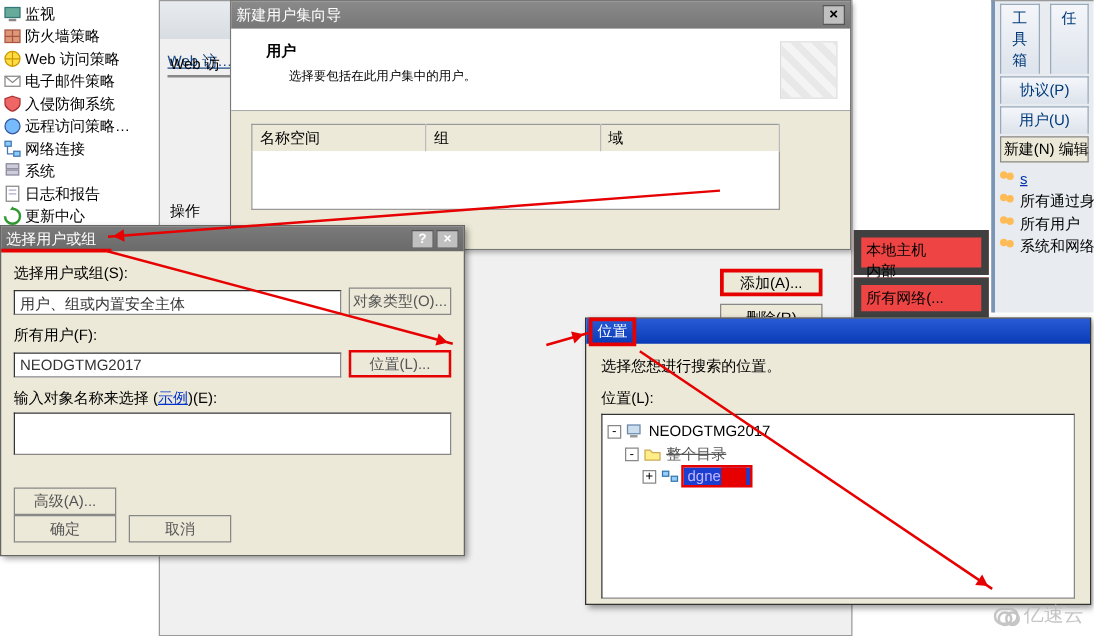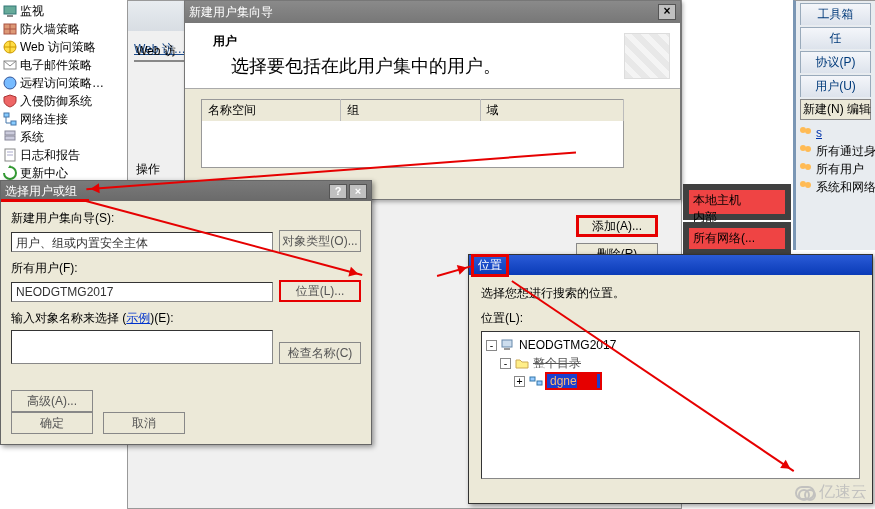--- a/index.html
+++ b/index.html
@@ -17,33 +17,33 @@
 .mid-panel .subhead { position: absolute; left: 8px; top: 42px; font-size: 12px; color: #000; }
 .mid-letters { position: absolute; left: 170px; top: 43px; font-size: 12px; color: #000; line-height: 22px; }
 .mid-ops { position: absolute; left: 8px; top: 160px; font-size: 12px; color: #000; }
 
 
 .wizard { position: absolute; left: 184px; top: 0; width: 497px; background: #ece9d8; border: 1px solid #777; box-shadow: 2px 2px 4px rgba(0,0,0,0.3); }
 .wizard .titlebar { height: 22px; background: linear-gradient(#8a8a8a, #777); color: #fff; display: flex; align-items: center; justify-content: space-between; padding: 0 4px; font-size: 12px; }
 .wizard .titlebar .x { width: 18px; height: 16px; background: #c0c0c0; border: 1px solid #555; color: #000; text-align: center; font-family: Arial; font-weight: bold; line-height: 13px; cursor: pointer; }
 .wizard .header { background: #fff; border-bottom: 1px solid #aaa; padding: 10px 32px 10px 28px; position: relative; height: 66px; }
 .wizard .header .h-title { font-weight: bold; font-size: 12px; }
-.wizard .header .h-sub { font-size: 18px; margin-top: 4px; margin-left: 18px; }
+.wizard .header .h-sub { font-size: 10px; margin-top: 4px; margin-left: 18px; }
 .wizard .header .h-graphic { position: absolute; right: 10px; top: 10px; width: 46px; height: 46px; background: repeating-linear-gradient(45deg, #e8e8e8, #e8e8e8 6px, #f4f4f4 6px, #f4f4f4 12px); border: 1px solid #ddd; }
 .wizard .body { padding: 10px 16px 18px 16px; background: #ece9d8; }
 .wizard table.listhdr { width: 423px; border-collapse: collapse; background: #fff; border: 1px solid #999; }
 .wizard table.listhdr th { font-weight: normal; font-size: 12px; text-align: left; padding: 2px 6px; background: #ece9d8; border-right: 1px solid #bbb; height: 18px; }
 .wizard .btn { width: 82px; height: 22px; background: #ece9d8; border: 1px solid #888; font-size: 12px; cursor: pointer; margin-bottom: 6px; display: block; }
 .wizard .btn-col { position: absolute; right: 22px; top: 126px; }
 .wizard .add-hl { border: 3px solid #e60000 !important; }
 
 
 .right-panel { position: absolute; right: 0; top: 0; width: 82px; background: #e8ecf0; border-left: 3px solid #7a96b4; border-top: 1px solid #999; height: 250px; font-size: 12px; overflow: hidden; }
 .right-panel .rtab { background: linear-gradient(#f4f6fa,#dde3ec); border: 1px solid #9ab; border-bottom: none; margin: 2px 4px 0 4px; padding: 2px 4px; color: #003a7a; text-align: center; }
-.right-panel .rtab2 { display: flex; flex-direction: column; }
+.right-panel .rtab2 { display: flex; }
 .right-panel .rtab2 .half { flex: 1; }
 .right-panel .rbtn { background: #ece9d8; border: 1px solid #888; margin: 2px 4px; padding: 1px 2px; white-space: nowrap; }
 .right-panel .rlist { margin: 4px 2px; }
 .right-panel .rlist .ritem { display: flex; align-items: center; height: 18px; white-space: nowrap; }
 .right-panel .rlist .ricon { width: 16px; height: 14px; margin-right: 2px; display: inline-flex; align-items: center; justify-content: center; }
 .right-panel .linklike { color: #0033aa; text-decoration: underline; }
 
 
 .seldlg { position: absolute; left: 0; top: 180px; width: 372px; background: #ece9d8; border: 1px solid #666; box-shadow: 2px 2px 5px rgba(0,0,0,0.4); }
 .seldlg .titlebar { height: 20px; background: linear-gradient(#7a7a7a,#6a6a6a); color: #fff; display: flex; align-items: center; justify-content: space-between; padding: 0 4px; font-size: 12px; }
@@ -57,26 +57,26 @@
 .seldlg .titleredline { border-bottom: 3px solid #e60000; width: 88px; margin-top: -2px; }
 .seldlg .example { color: #0033cc; text-decoration: underline; margin-top: 16px; }
 .seldlg .footer { display: flex; justify-content: space-between; padding: 6px 10px 10px 10px; flex-direction: column; }
 .seldlg .footer .right { display: flex; gap: 10px; }
 .seldlg .loc-hl { border: 2px solid #e60000 !important; }
 
 
 .locdlg { position: absolute; left: 468px; top: 254px; width: 405px; background: #ece9d8; border: 1px solid #333; box-shadow: 2px 2px 5px rgba(0,0,0,0.4); }
 .locdlg .titlebar { height: 20px; background: linear-gradient(#2a5bd7,#0a3bb7); color: #fff; display: flex; align-items: center; padding: 0 6px; font-size: 12px; }
 .locdlg .title-hl { border: 3px solid #e60000; padding: 0 4px; margin-left: -4px; }
-.locdlg .body { padding: 10px 12px 24px 12px; }
+.locdlg .body { padding: 10px 12px 4px 12px; }
 .locdlg .tree { background: #fff; border: 1px inset #888; height: 148px; margin-top: 4px; padding: 4px; font-size: 12px; }
 .locdlg .tnode { display: flex; align-items: center; height: 18px; }
 .locdlg .tnode .pm { width: 11px; height: 11px; border: 1px solid #888; margin-right: 3px; text-align: center; font-size: 10px; line-height: 9px; font-family: monospace; background: #fff; }
 .locdlg .tnode .ticon { width: 16px; height: 14px; margin-right: 3px; display: inline-flex; align-items: center; justify-content: center; }
-.locdlg .sel { background: #1a3fd0; color: #fdba74; padding: 0 3px; }
+.locdlg .sel { background: #1a3fd0; color: #c4b5fd; padding: 0 3px; }
 .locdlg .sel-hl { outline: 2px solid #e60000; }
 .locdlg .strike { text-decoration: line-through; color: #555; }
 
 
 .infobox { position: absolute; left: 683px; width: 108px; background: #ef4444; border: 6px solid #404040; font-size: 12px; padding: 2px 4px; }
 
 
 .arrow { position: absolute; background: #e60000; transform-origin: 0 50%; height: 1.5px; z-index: 50; }
 .arrow::after { content: ""; position: absolute; right: -1px; top: -4px; border: 5px solid transparent; border-left: 9px solid #e60000; }
 
@@ -127,32 +127,32 @@
         <svg class="ic" viewBox="0 0 16 16">
           <rect x="2" y="4" width="12" height="8" fill="#fff" stroke="#888"></rect>
           <path d="M2 4 L8 9 L14 4" fill="none" stroke="#888"></path>
         </svg>
       </span>
       <span class="label">电子邮件策略</span>
     </div>
   <div class="tree-item">
       <span class="icon">
         <svg class="ic" viewBox="0 0 16 16">
+          <path d="M8 2 L14 4 V8 C14 12 8 14 8 14 C8 14 2 12 2 8 V4 Z" fill="#e66" stroke="#a33"></path>
+        </svg>
+      </span>
+      <span class="label">入侵防御系统</span>
+    </div>
+  <div class="tree-item">
+      <span class="icon">
+        <svg class="ic" viewBox="0 0 16 16">
           <circle cx="8" cy="8" r="6" fill="#7bf" stroke="#359"></circle>
         </svg>
       </span>
       <span class="label">远程访问策略…</span>
-    </div>
-  <div class="tree-item">
-      <span class="icon">
-        <svg class="ic" viewBox="0 0 16 16">
-          <path d="M8 2 L14 4 V8 C14 12 8 14 8 14 C8 14 2 12 2 8 V4 Z" fill="#e66" stroke="#a33"></path>
-        </svg>
-      </span>
-      <span class="label">入侵防御系统</span>
     </div>
   <div class="tree-item">
       <span class="icon">
         <svg class="ic" viewBox="0 0 16 16">
           <rect x="2" y="2" width="5" height="4" fill="#8cf" stroke="#47a"></rect>
           <rect x="9" y="10" width="5" height="4" fill="#8cf" stroke="#47a"></rect>
           <path d="M4 6 V12 H9" fill="none" stroke="#47a"></path>
         </svg>
       </span>
       <span class="label">网络连接</span>
@@ -293,36 +293,35 @@
 <div class="seldlg">
   <div class="titlebar">
     <span><span>选择用户或组</span></span>
     <span class="qx">
       <span class="qbtn">?</span>
       <span class="qbtn">×</span>
     </span>
   </div>
   <div class="titleredline"></div>
   <div class="body">
-    <div class="lbl">新建用户集向导(S):</div>
+    <div class="lbl">选择用户或组(S):</div>
     <div class="row">
       <div class="txt">用户、组或内置安全主体</div>
       <button class="dbtn">对象类型(O)...</button>
     </div>
     <div class="lbl">所有用户(F):</div>
     <div class="row">
       <div class="txt">NEODGTMG2017</div>
       <button class="dbtn loc-hl">位置(L)...</button>
     </div>
     <div class="lbl">
       <span>输入对象名称来选择 (</span><span class="example">示例</span><span>)(E):</span>
     </div>
     <div class="row">
       <div class="txt" style="height:34px"></div>
-      <button class="dbtn">检查名称(C)</button>
     </div>
   </div>
   <div class="footer">
     <button class="dbtn">高级(A)...</button>
     <div class="right">
       <button class="dbtn">确定</button>
       <button class="dbtn">取消</button>
     </div>
   </div>
 </div>

